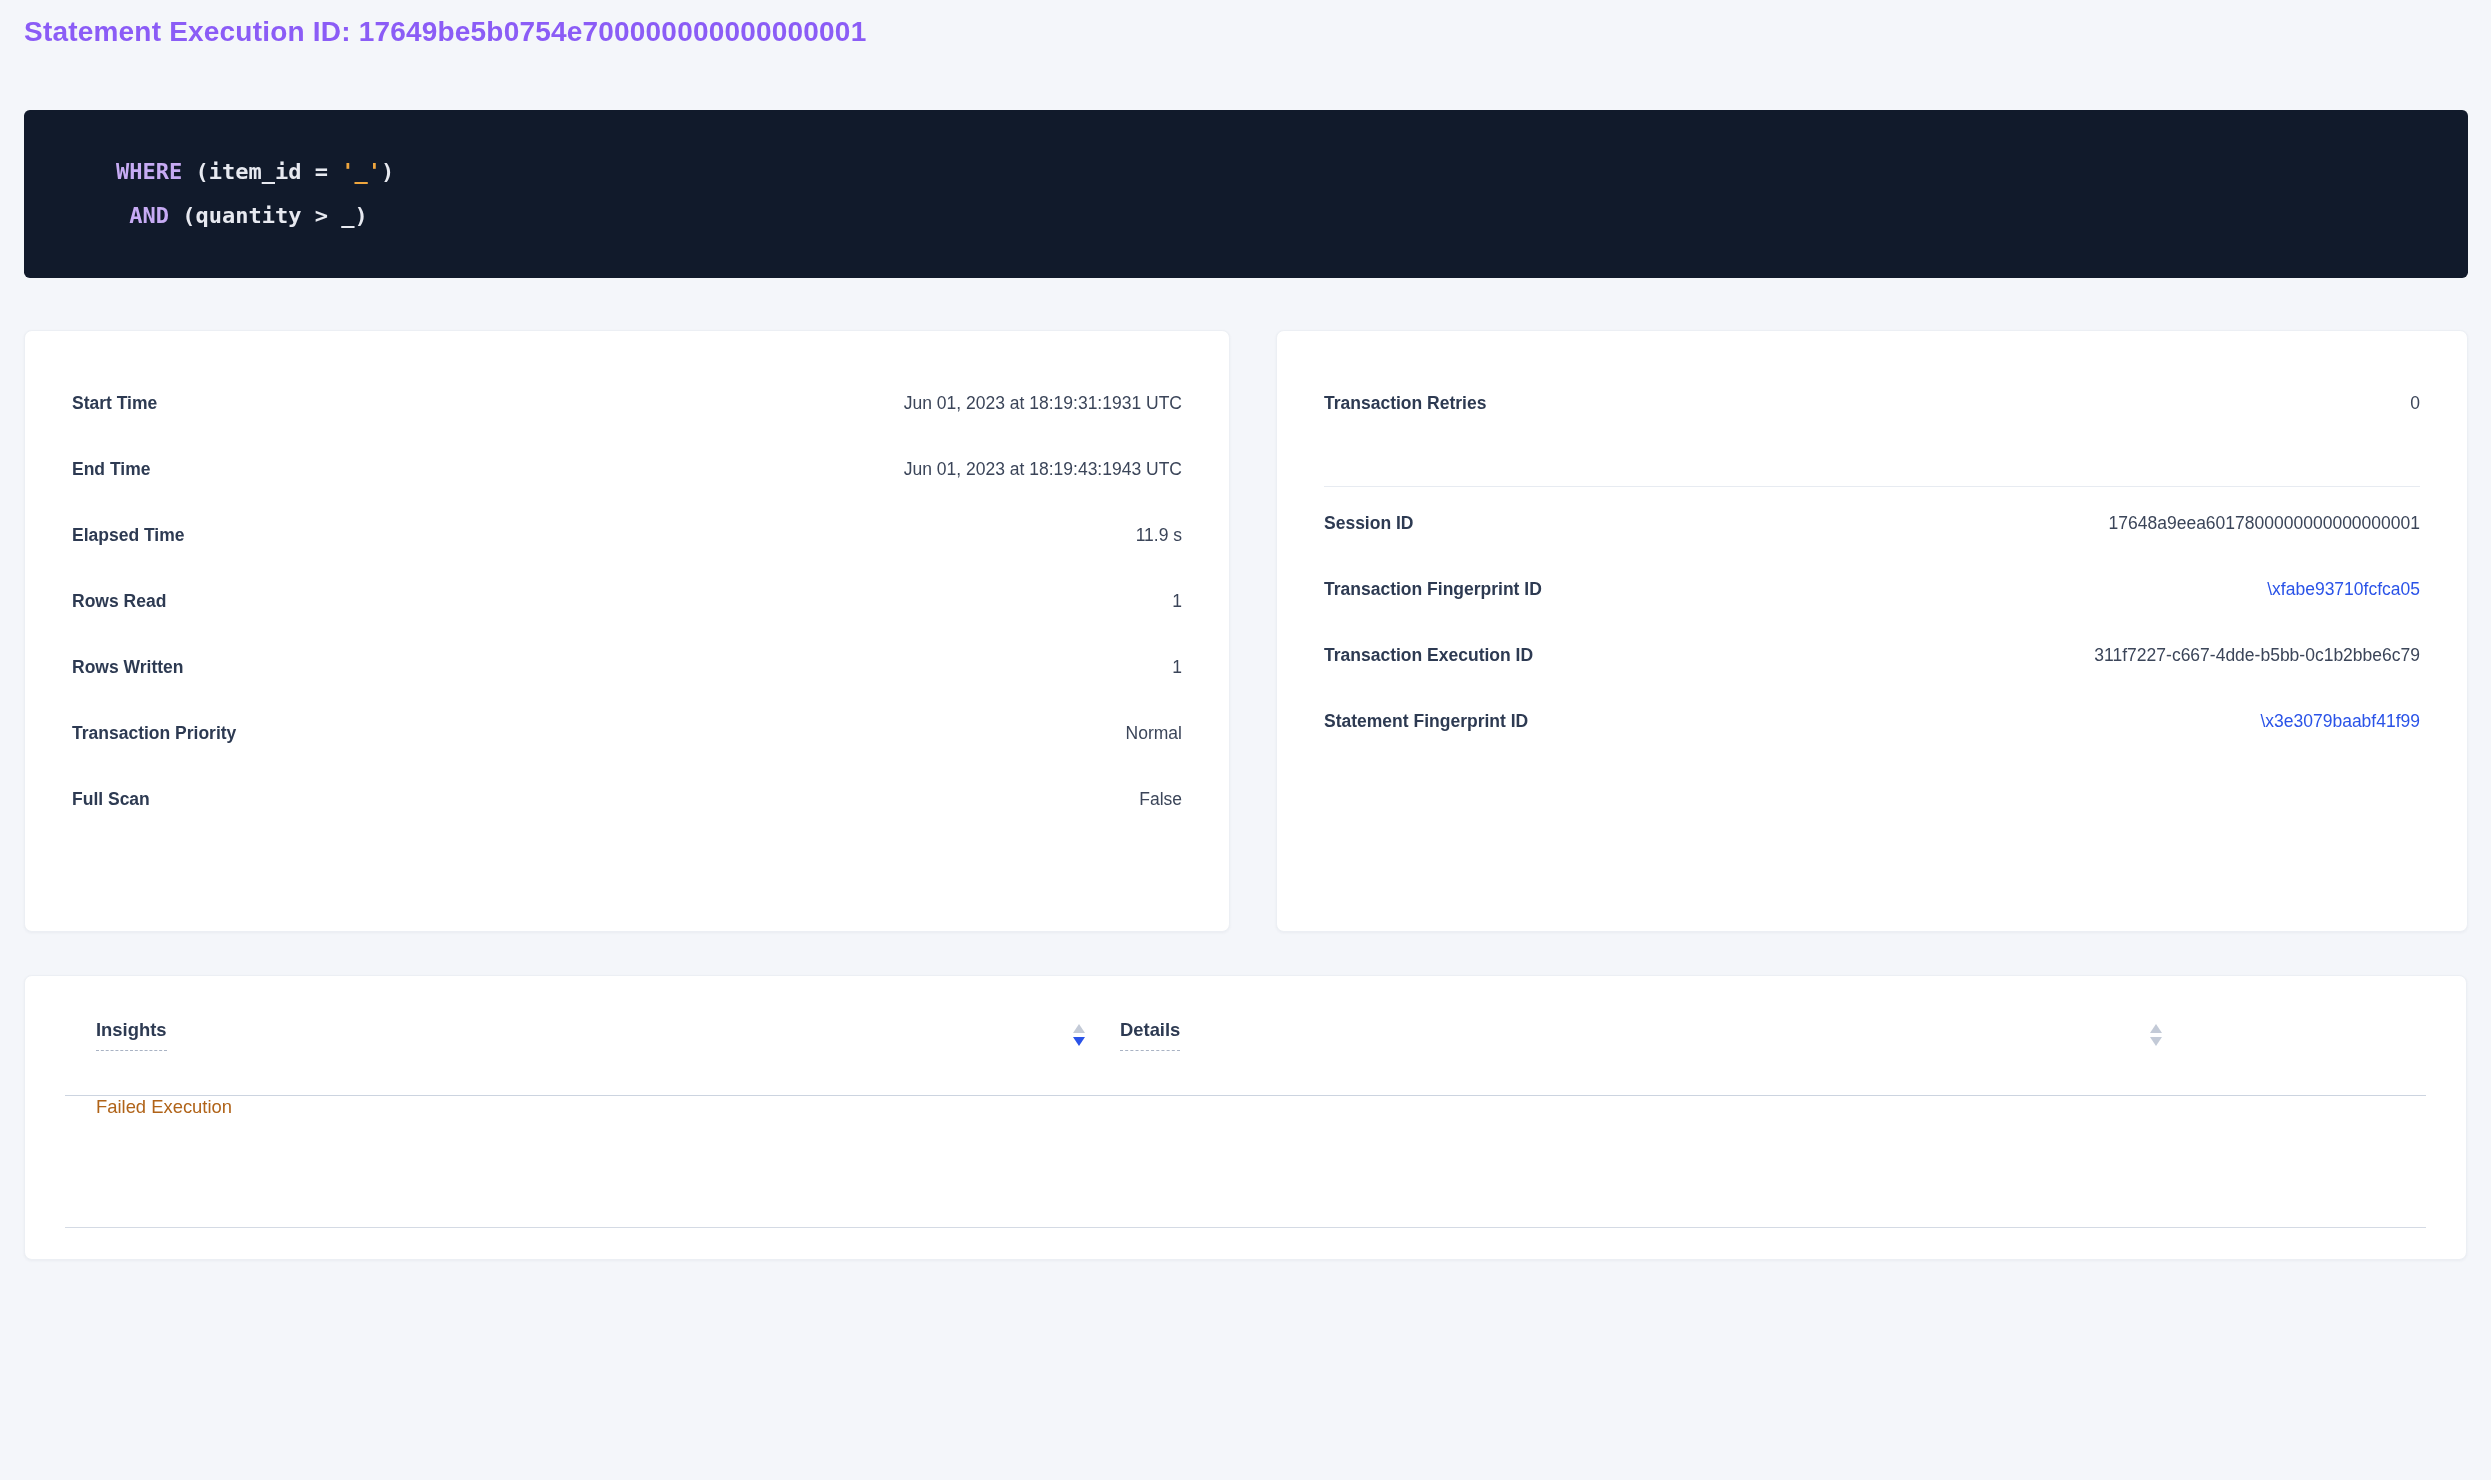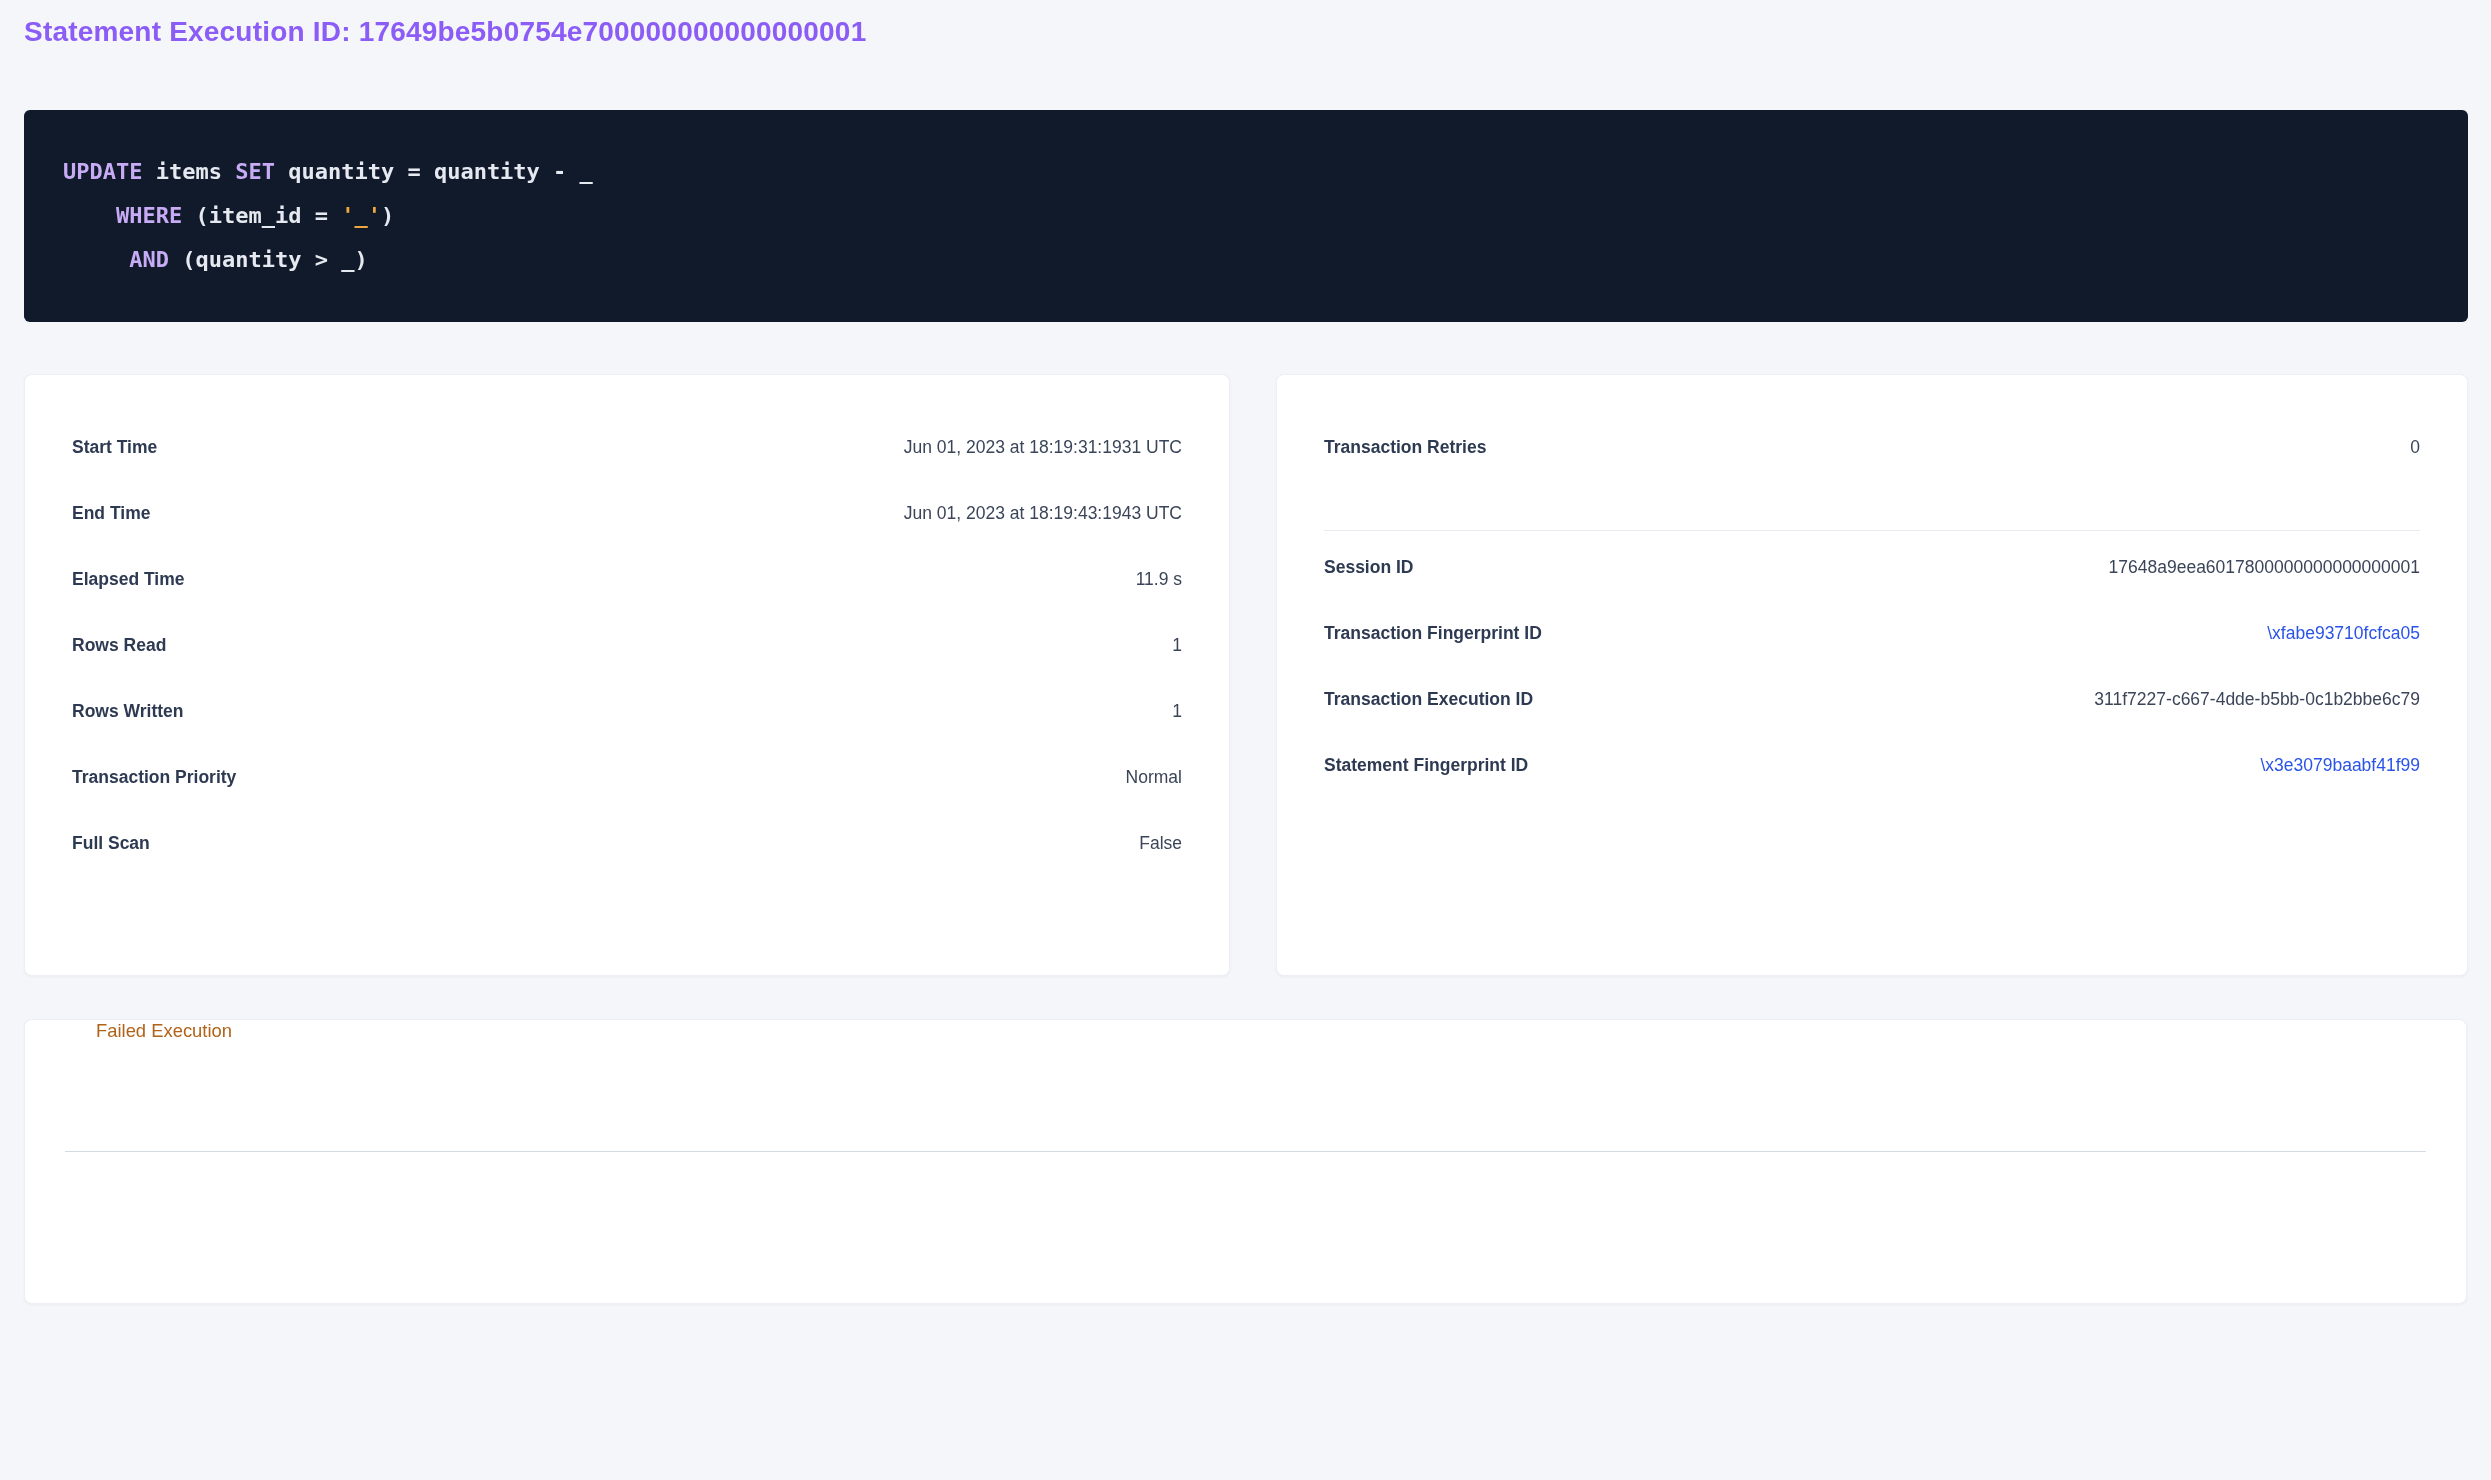--- a/index.html
+++ b/index.html
@@ -118,21 +118,20 @@
   .detail-value { color:#3b4559; }
 </style>
 </head>
 <body>
 
 <div class="page">
 
   <h1 class="title">Statement Execution ID: 17649be5b0754e700000000000000001</h1>
 
   <div class="sql-box">
-    <div class="code-line"><span class="kw">UPDATE</span><span> items </span><span class="kw">SET</span><span> quantity = quantity - _</span></div>
     <div class="code-line"><span>    </span><span class="kw">WHERE</span><span> (item_id = </span><span class="str">'_'</span><span>)</span></div>
     <div class="code-line"><span>     </span><span class="kw">AND</span><span> (quantity &gt; _)</span></div>
   </div>
 
 
   <div class="cards-row">
 
     <div class="card overview">
       <div class="kv-row">
         <span class="kv-label">Start Time</span>
@@ -184,20 +183,36 @@
       </div>
       <div class="kv-row">
         <span class="kv-label">Statement Fingerprint ID</span>
         <span class="kv-value link">\x3e3079baabf41f99</span>
       </div>
     </div>
 
   </div>
 
   <div class="card table-card">
+    <div class="t-header">
+      <div class="th col1">
+        <span class="th-label">Insights</span>
+        <span class="sort desc">
+            <span class="up"></span>
+            <span class="down"></span>
+          </span>
+      </div>
+      <div class="th col2">
+        <span class="th-label">Details</span>
+        <span class="sort">
+            <span class="up"></span>
+            <span class="down"></span>
+          </span>
+      </div>
+    </div>
     <div class="t-row">
       <div class="t-cell col1">
         <span class="insight-link">Failed Execution</span>
       </div>
     </div>
   </div>
 
 </div>
 
 

